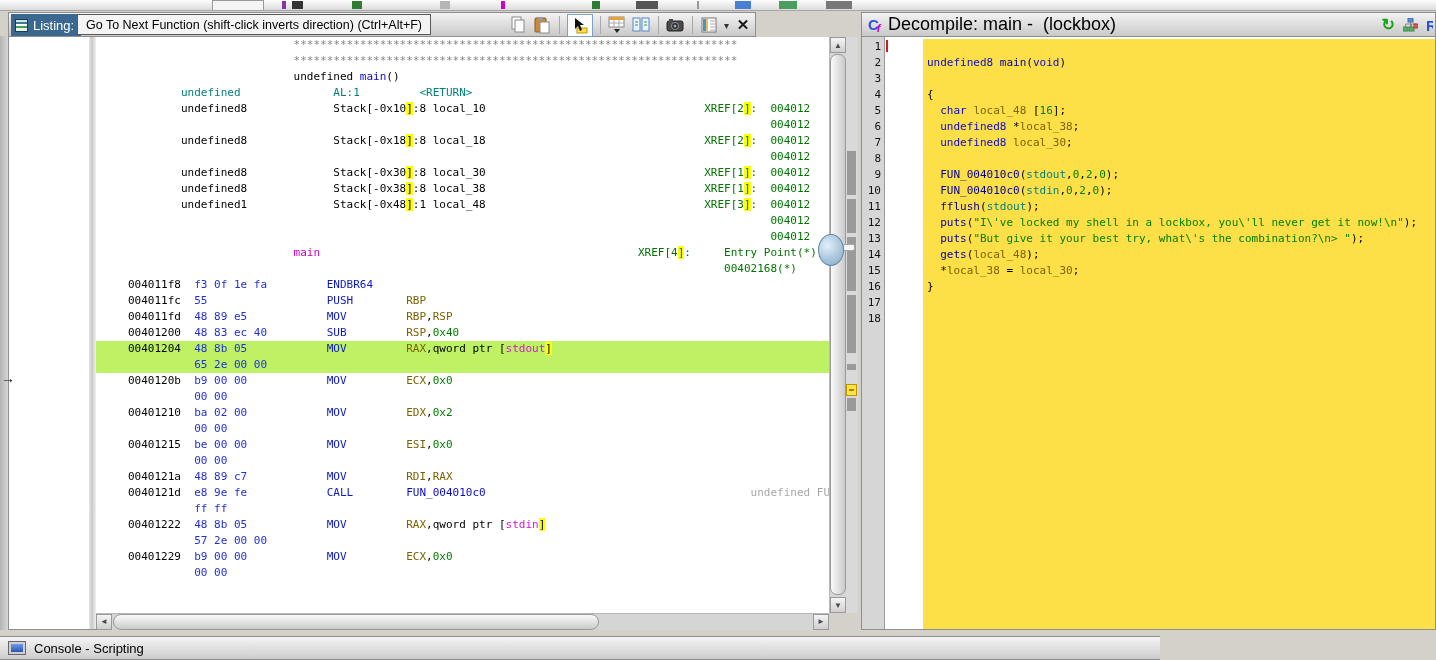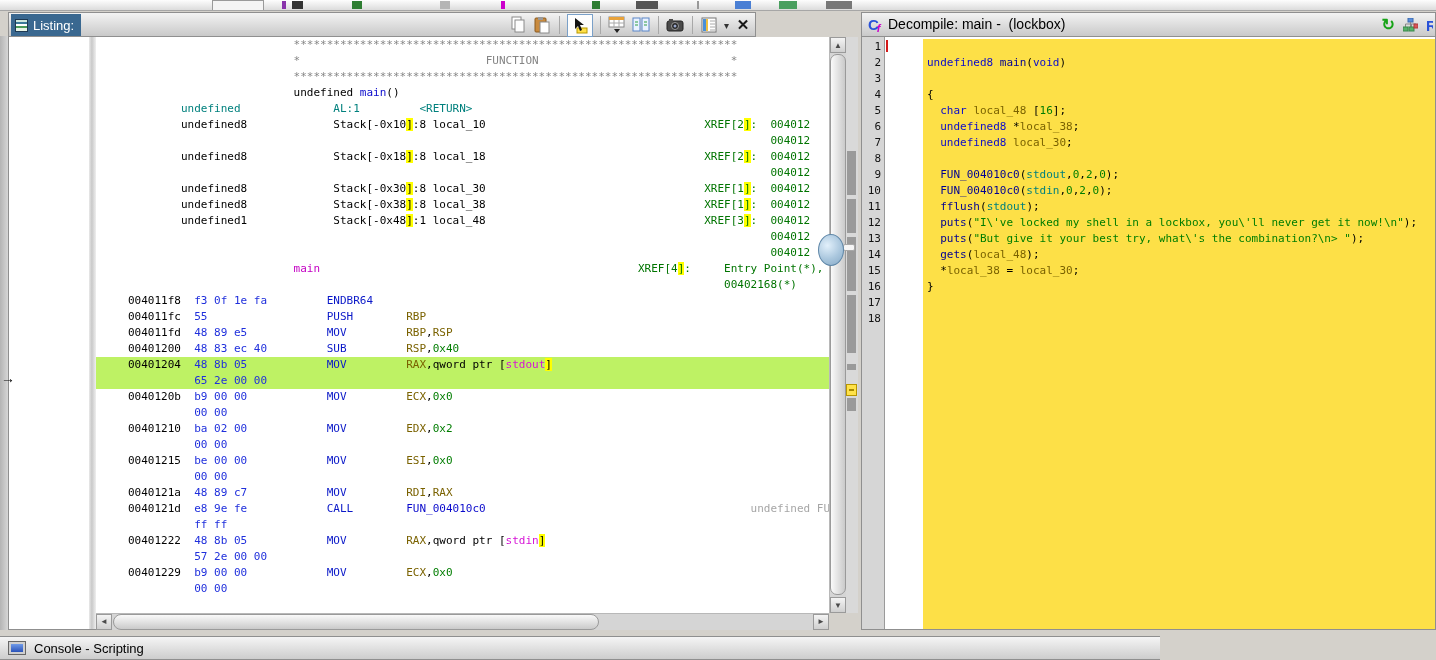--- a/index.html
+++ b/index.html
@@ -73,21 +73,21 @@
           border:1px solid #5f87a8;background:radial-gradient(circle at 35% 35%,#e2f0fb,#a9c6dd 55%,#86a9c6);}
   .thumb-notch{position:absolute;left:834px;top:207px;width:12px;height:7px;background:#f6f6f6;border:1px solid #a8a8a8;border-radius:2px;box-sizing:border-box;}
 
   .cursor-arrow{position:absolute;left:1px;top:370px;font-size:14px;font-weight:bold;color:#000;z-index:5;}
   .left-strip{position:absolute;left:0;top:36px;width:9px;height:594px;background:linear-gradient(90deg,#b4b4b4,#dadada);}
 
   
   .cf{position:absolute;left:6px;top:3px;width:18px;height:18px;}
   .cf-c{font-weight:bold;font-size:15px;color:#2a52d8;}
   .cf-f{font-weight:bold;font-style:italic;font-size:11px;color:#cc00cc;position:relative;top:2px;left:-2px;}
-  .dtitle{position:absolute;left:26px;top:0;height:14px;line-height:23px;font-size:14px;color:#000;white-space:pre;}
+  .dtitle{position:absolute;left:26px;top:0;height:14px;line-height:23px;font-size:18px;color:#000;white-space:pre;}
   .hdr-icons-r{position:absolute;right:2px;top:1px;height:22px;display:flex;align-items:center;gap:6px;}
   .refresh{color:#17a317;font-size:16px;font-weight:bold;line-height:18px;}
   .clipped-icon{width:7px;height:16px;overflow:hidden;color:#2a52d8;font-weight:bold;font-size:15px;}
 
   .dbody{position:absolute;left:0;top:24px;right:0;bottom:0;background:#fff;overflow:hidden;}
   #decomp-gutter{position:absolute;left:0;top:0;width:22px;bottom:0;background:#d6d6d6;border-right:1px solid #9a9a9a;
         font-family:"DejaVu Sans Mono","Liberation Mono",monospace;font-size:11px;color:#111;text-align:right;padding-top:2px;box-sizing:content-box;}
   .gut-num{height:16px;line-height:16px;padding-right:3px;}
   #decomp-code{position:absolute;left:23px;top:2px;right:0;bottom:0;font-family:"DejaVu Sans Mono","Liberation Mono",monospace;
         font-size:11px;background:#fde047;margin-left:38px;}
@@ -125,20 +125,21 @@
 
   <div class="left-strip"></div>
   <div class="cursor-arrow">→</div>
 
   <div class="panel" id="listing-panel">
     <div class="hdr">
       <div class="tab">
         <span class="tabicon"></span>
         <span>Listing:</span>
       </div>
+      <div class="tooltip">Go To Next Function (shift-click inverts direction) (Ctrl+Alt+F)</div>
       <div class="hdr-icons">
         <span class="tbi">
           <svg width="18" height="18">
               <rect x="3" y="1" width="9" height="12" fill="#fff" stroke="#8a8a8a"></rect>
               <rect x="6" y="4" width="9" height="12" fill="#fdfdfd" stroke="#8a8a8a"></rect>
             </svg>
         </span>
         <span class="tbi">
           <svg width="18" height="18">
               <rect x="2" y="2" width="11" height="14" rx="1" fill="#c98a3d" stroke="#8a5a20"></rect>
@@ -192,21 +193,20 @@
         <span class="caret">▾</span>
         <span class="close-x">✕</span>
       </div>
     </div>
 
     <div class="lbody">
       <div class="margin-col"></div>
       <div class="divider-v"></div>
       <div id="listing-code">
           <div class="code-line">                         <span class="tk-c">*******************************************************************</span></div>
-          <div class="code-line">                         <span class="tk-c">*</span>                            <span class="tk-c">FUNCTION</span>                             <span class="tk-c">*</span></div>
           <div class="code-line">                         <span class="tk-c">*******************************************************************</span></div>
           <div class="code-line">                         <span>undefined </span><span class="tk-fn">main</span><span>()</span></div>
           <div class="code-line">        <span class="tk-t">undefined</span>              <span class="tk-t">AL:1</span>         <span class="tk-t">&lt;RETURN&gt;</span></div>
           <div class="code-line">        <span>undefined8</span>             <span>Stack[-0x10</span><span class="tk-hy">]</span><span>:8 local_10</span>                                 <span class="tk-x">XREF[2</span><span class="tk-hyx">]</span><span class="tk-x">:</span>  <span class="tk-x">004012</span></div>
           <div class="code-line">                                                                                                 <span class="tk-x">004012</span></div>
           <div class="code-line">        <span>undefined8</span>             <span>Stack[-0x18</span><span class="tk-hy">]</span><span>:8 local_18</span>                                 <span class="tk-x">XREF[2</span><span class="tk-hyx">]</span><span class="tk-x">:</span>  <span class="tk-x">004012</span></div>
           <div class="code-line">                                                                                                 <span class="tk-x">004012</span></div>
           <div class="code-line">        <span>undefined8</span>             <span>Stack[-0x30</span><span class="tk-hy">]</span><span>:8 local_30</span>                                 <span class="tk-x">XREF[1</span><span class="tk-hyx">]</span><span class="tk-x">:</span>  <span class="tk-x">004012</span></div>
           <div class="code-line">        <span>undefined8</span>             <span>Stack[-0x38</span><span class="tk-hy">]</span><span>:8 local_38</span>                                 <span class="tk-x">XREF[1</span><span class="tk-hyx">]</span><span class="tk-x">:</span>  <span class="tk-x">004012</span></div>
           <div class="code-line">        <span>undefined1</span>             <span>Stack[-0x48</span><span class="tk-hy">]</span><span>:1 local_48</span>                                 <span class="tk-x">XREF[3</span><span class="tk-hyx">]</span><span class="tk-x">:</span>  <span class="tk-x">004012</span></div>

